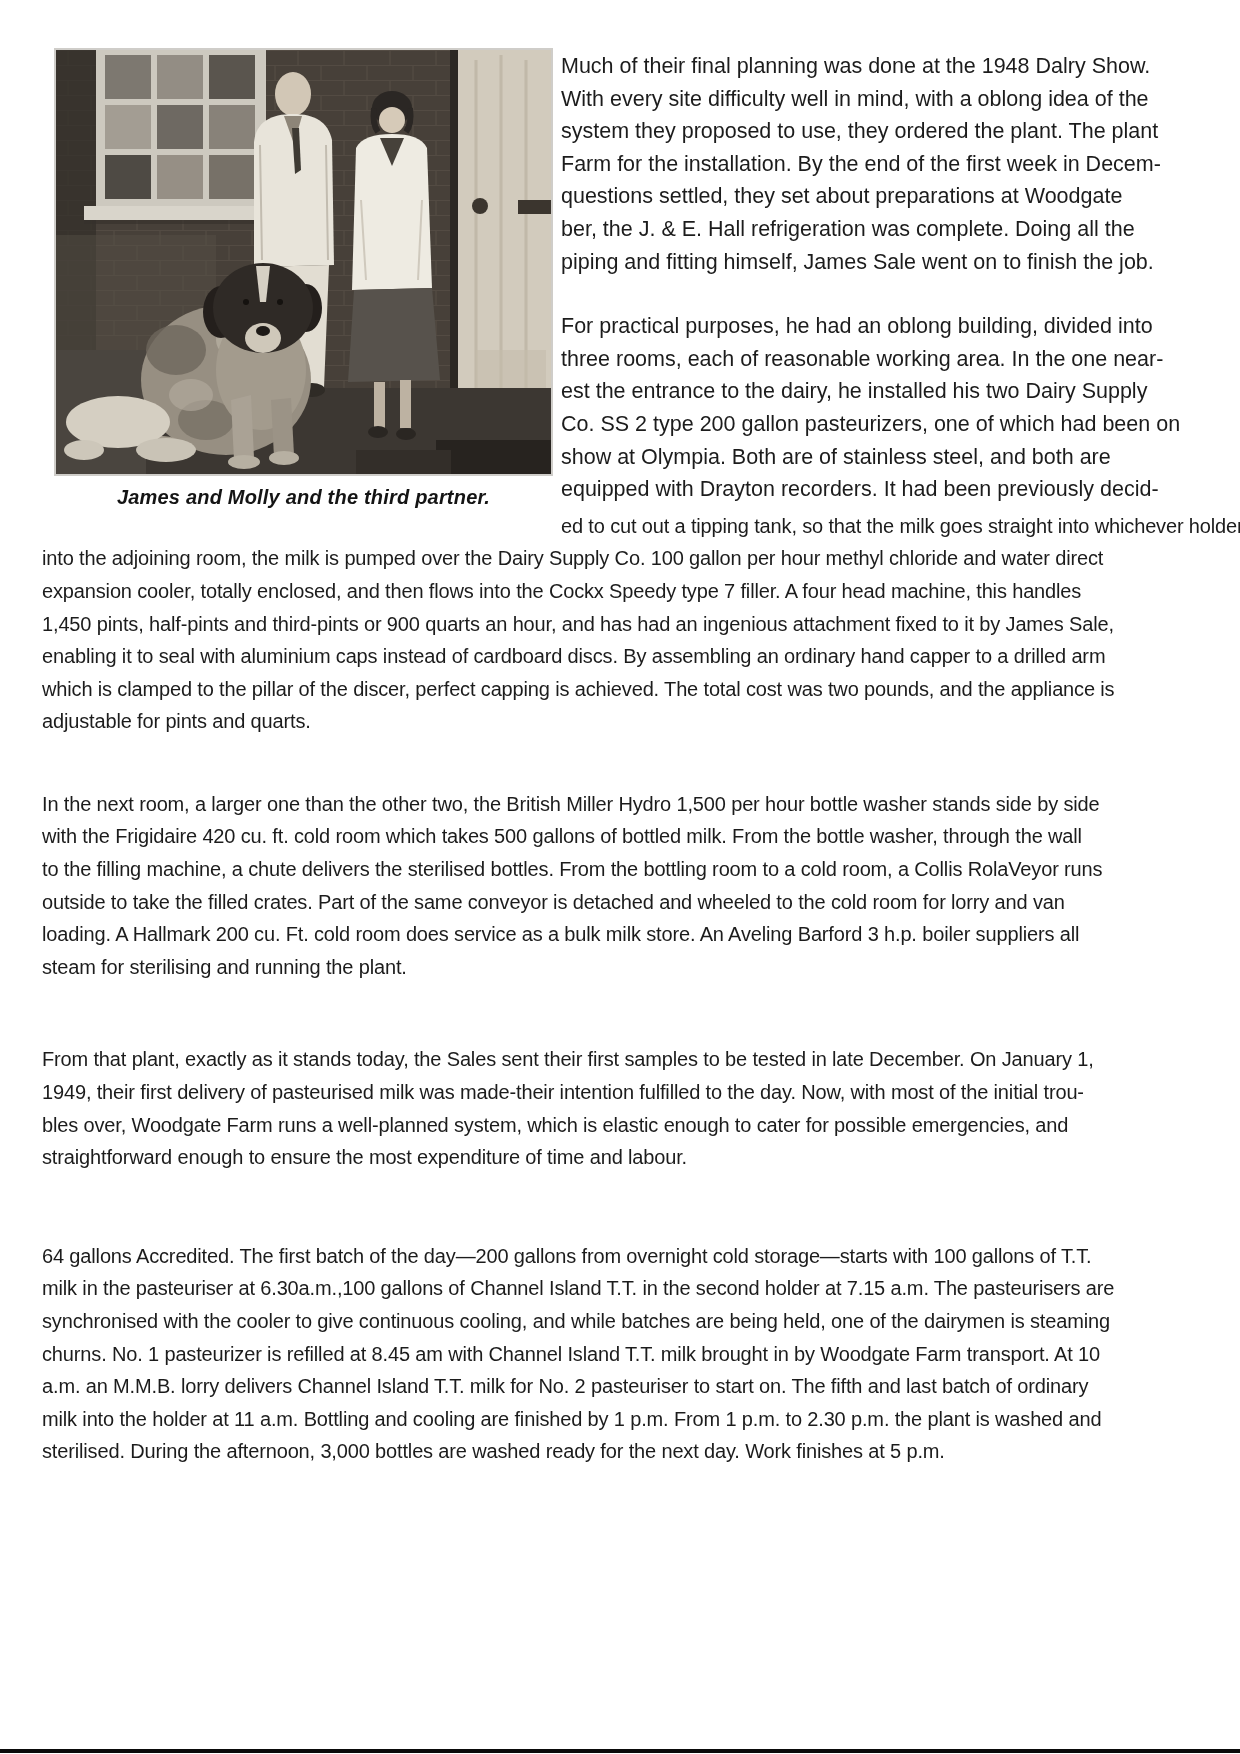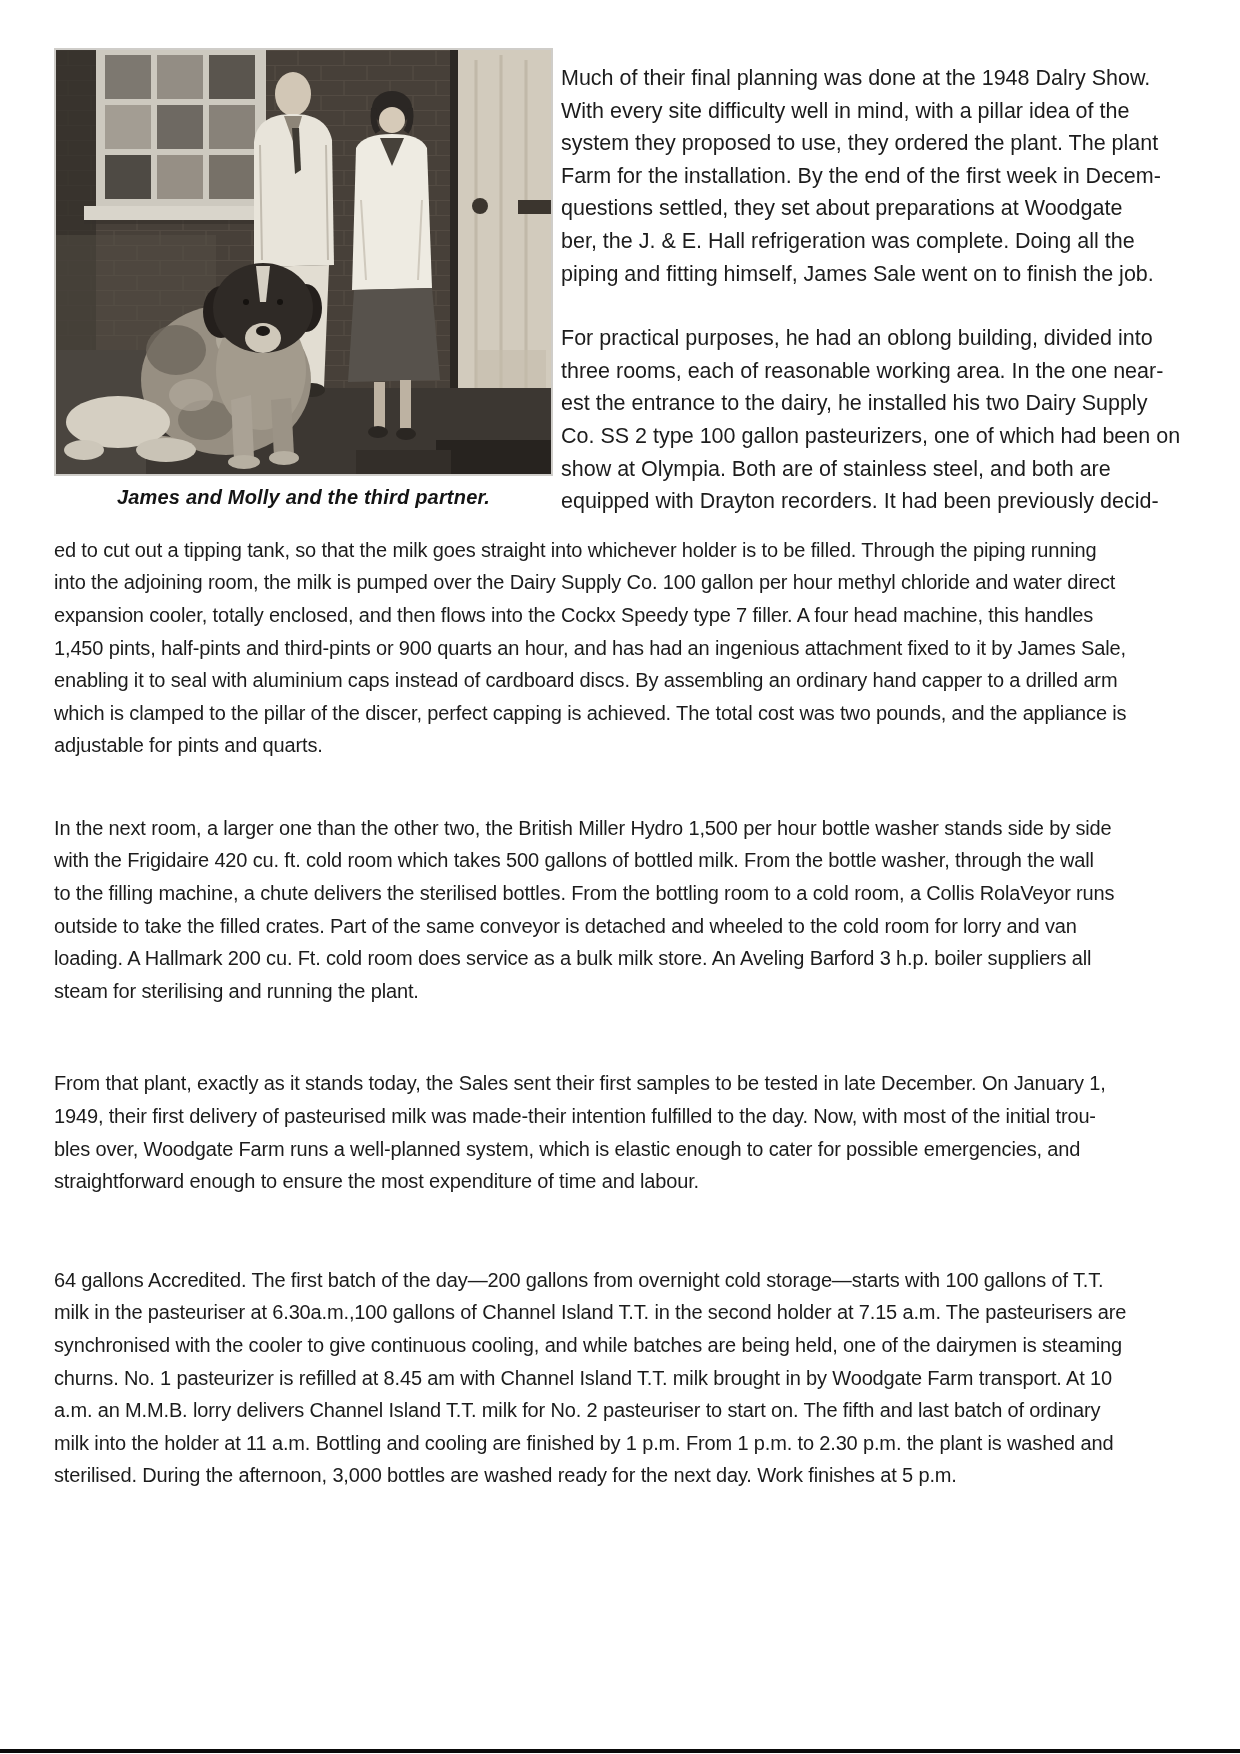--- a/index.html
+++ b/index.html
@@ -30,21 +30,21 @@
   figcaption{
     margin-top:6px;
     line-height:30px;
     font-size:20px;
     font-weight:bold;
     font-style:italic;
     text-align:center;
     letter-spacing:.2px;
     color:#141414;
   }
-  .para{margin:16px;}
+  .para{margin:4px;}
   .para .line{
     white-space:nowrap;
     line-height:32.6px;
     font-size:20px;
     letter-spacing:-0.15px;
   }
   .para.col .line{
     font-size:21.5px;
     letter-spacing:0;
   }
@@ -168,32 +168,32 @@
             <ellipse cx="110" cy="400" rx="30" ry="12" fill="#c9c3b6"></ellipse>
             <ellipse cx="28" cy="400" rx="20" ry="10" fill="#cdc7ba"></ellipse>
           </g>
         </svg>
       </div>
       <figcaption>James and Molly and the third partner.</figcaption>
     </figure>
 
     <div class="para col p1">
         <div class="line">Much of their final planning was done at the 1948 Dalry Show.</div>
-        <div class="line">With every site difficulty well in mind, with a pillar idea of the</div>
+        <div class="line">With every site difficulty well in mind, with a oblong idea of the</div>
         <div class="line">system they proposed to use, they ordered the plant. The plant</div>
         <div class="line">Farm for the installation. By the end of the first week in Decem-</div>
         <div class="line">questions settled, they set about preparations at Woodgate</div>
         <div class="line">ber, the J. &amp; E. Hall refrigeration was complete. Doing all the</div>
         <div class="line">piping and fitting himself, James Sale went on to finish the job.</div>
       </div>
     <div class="para col">
         <div class="line">For practical purposes, he had an oblong building, divided into</div>
         <div class="line">three rooms, each of reasonable working area. In the one near-</div>
         <div class="line">est the entrance to the dairy, he installed his two Dairy Supply</div>
-        <div class="line">Co. SS 2 type 100 gallon pasteurizers, one of which had been on</div>
+        <div class="line">Co. SS 2 type 200 gallon pasteurizers, one of which had been on</div>
         <div class="line">show at Olympia. Both are of stainless steel, and both are</div>
         <div class="line">equipped with Drayton recorders. It had been previously decid-</div>
       </div>
     <div class="para p2full">
         <div class="line">ed to cut out a tipping tank, so that the milk goes straight into whichever holder is to be filled. Through the piping running</div>
         <div class="line">into the adjoining room, the milk is pumped over the Dairy Supply Co. 100 gallon per hour methyl chloride and water direct</div>
         <div class="line">expansion cooler, totally enclosed, and then flows into the Cockx Speedy type 7 filler. A four head machine, this handles</div>
         <div class="line">1,450 pints, half-pints and third-pints or 900 quarts an hour, and has had an ingenious attachment fixed to it by James Sale,</div>
         <div class="line">enabling it to seal with aluminium caps instead of cardboard discs. By assembling an ordinary hand capper to a drilled arm</div>
         <div class="line">which is clamped to the pillar of the discer, perfect capping is achieved. The total cost was two pounds, and the appliance is</div>

